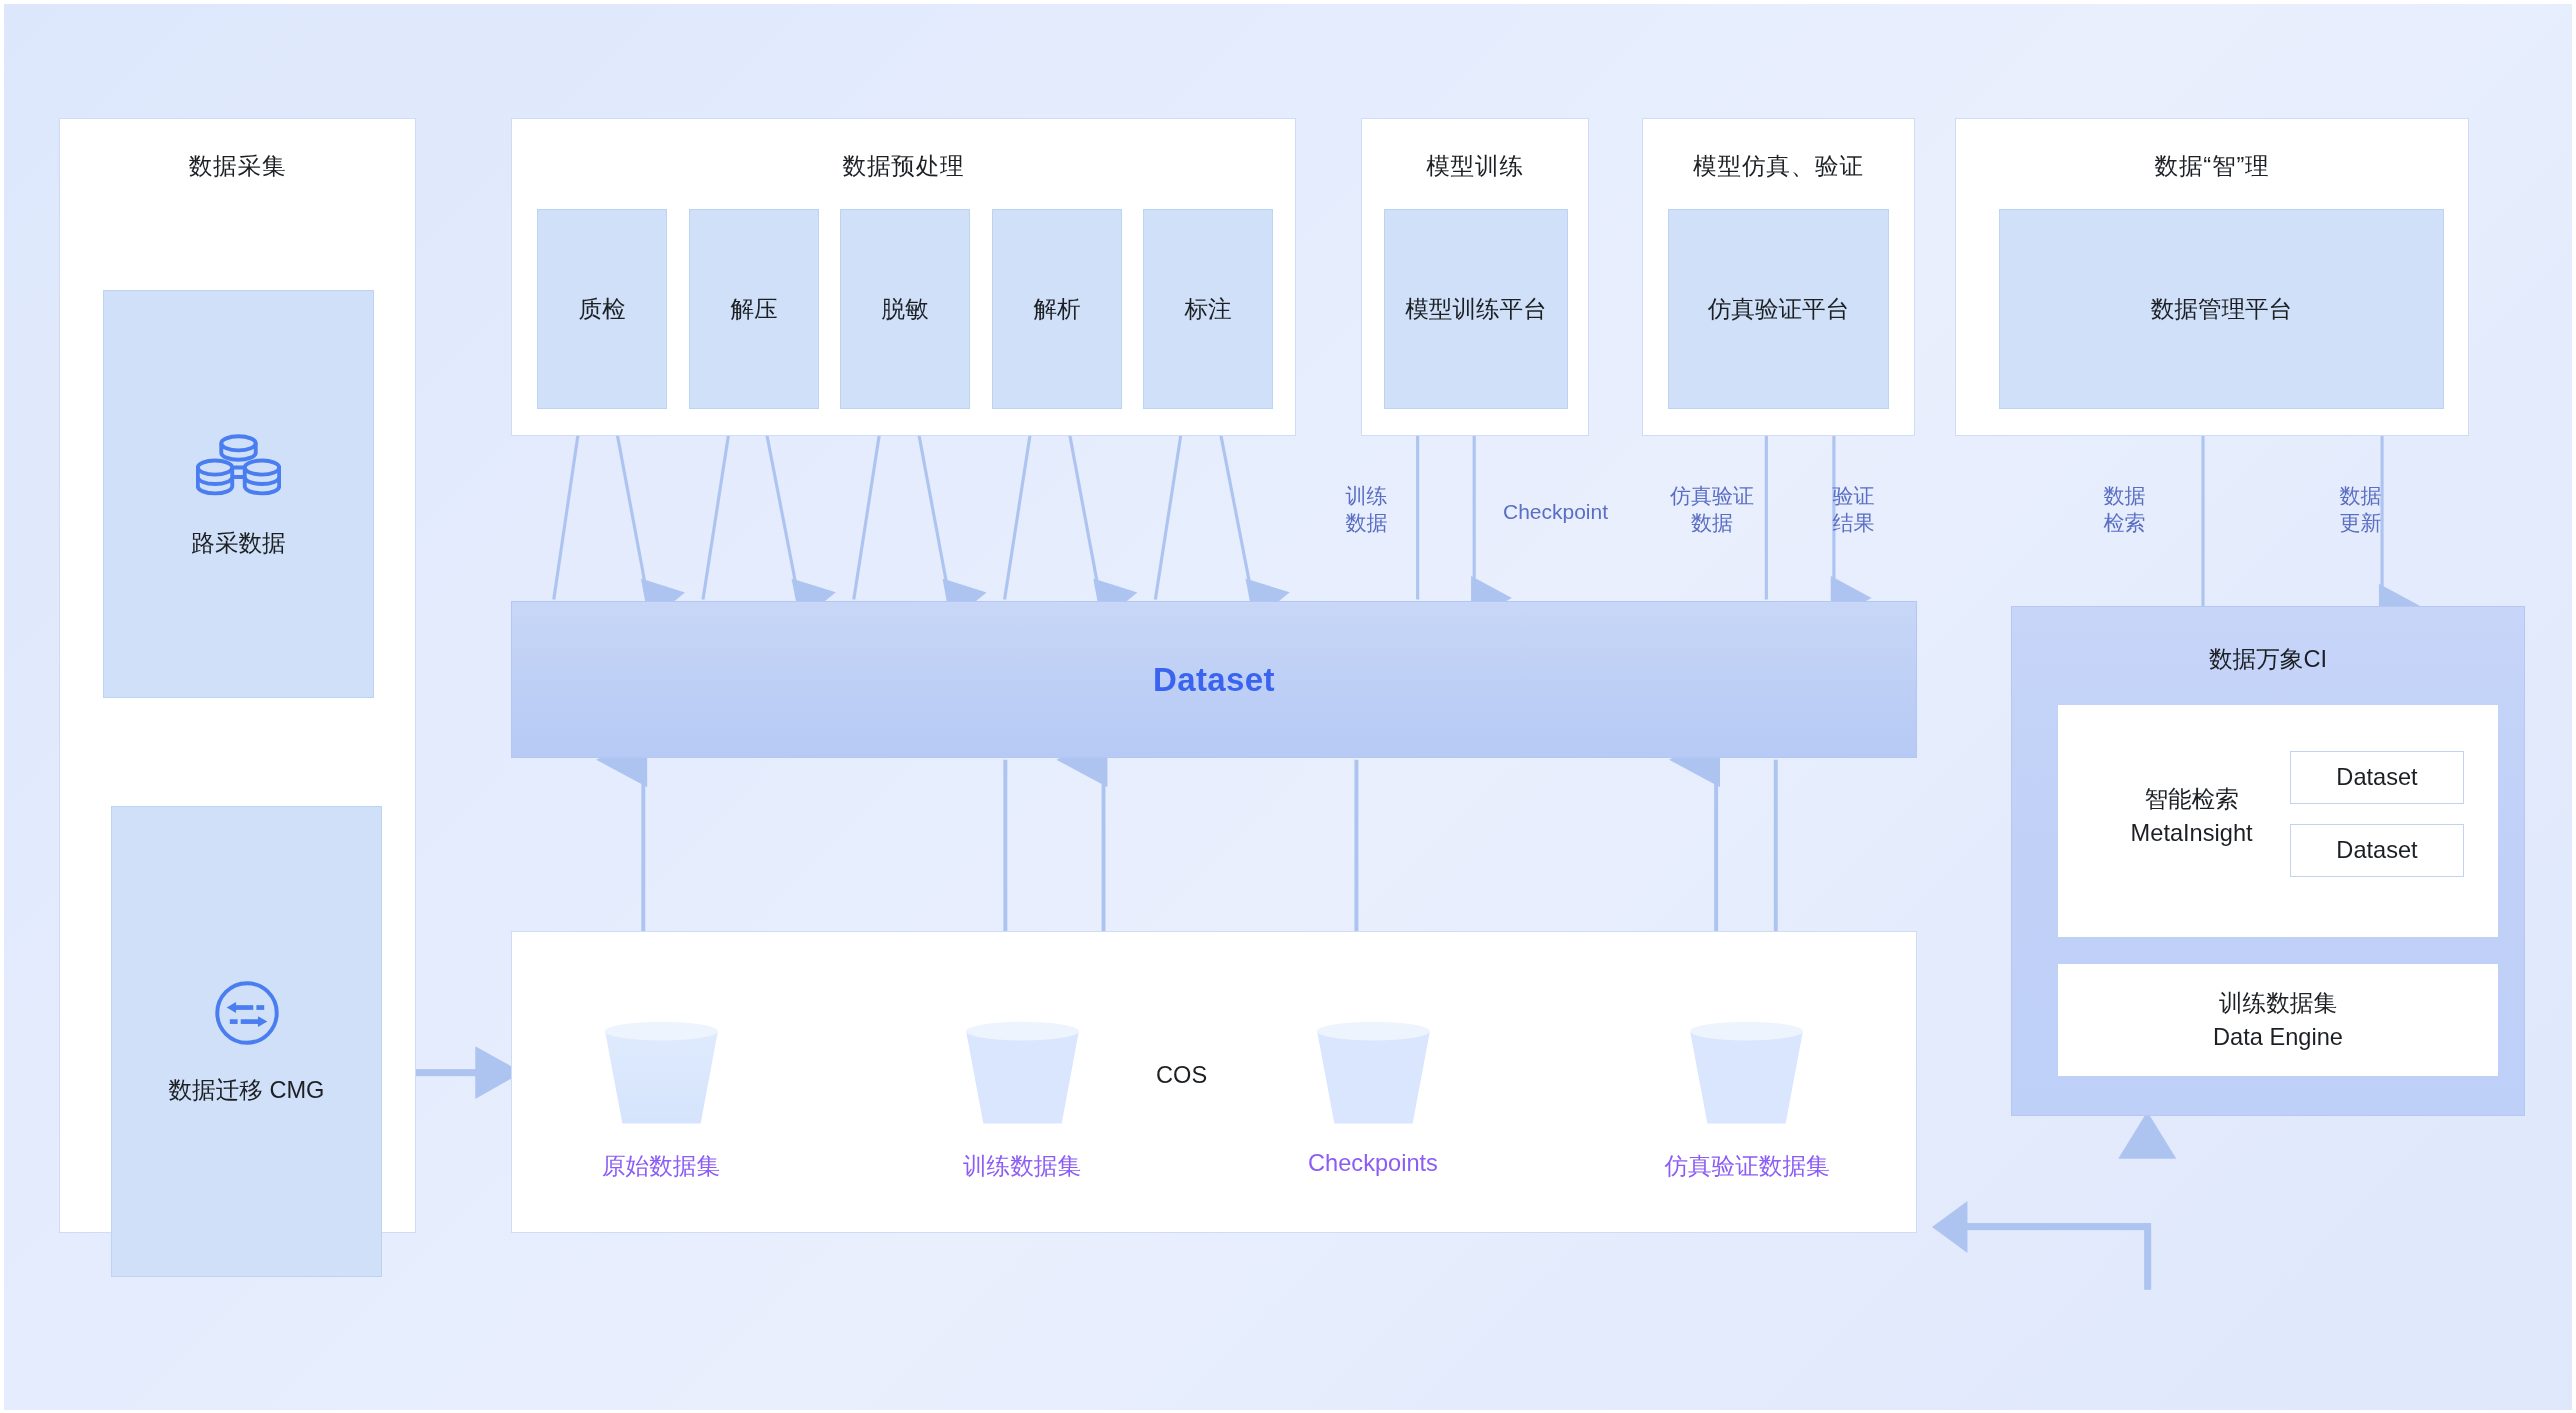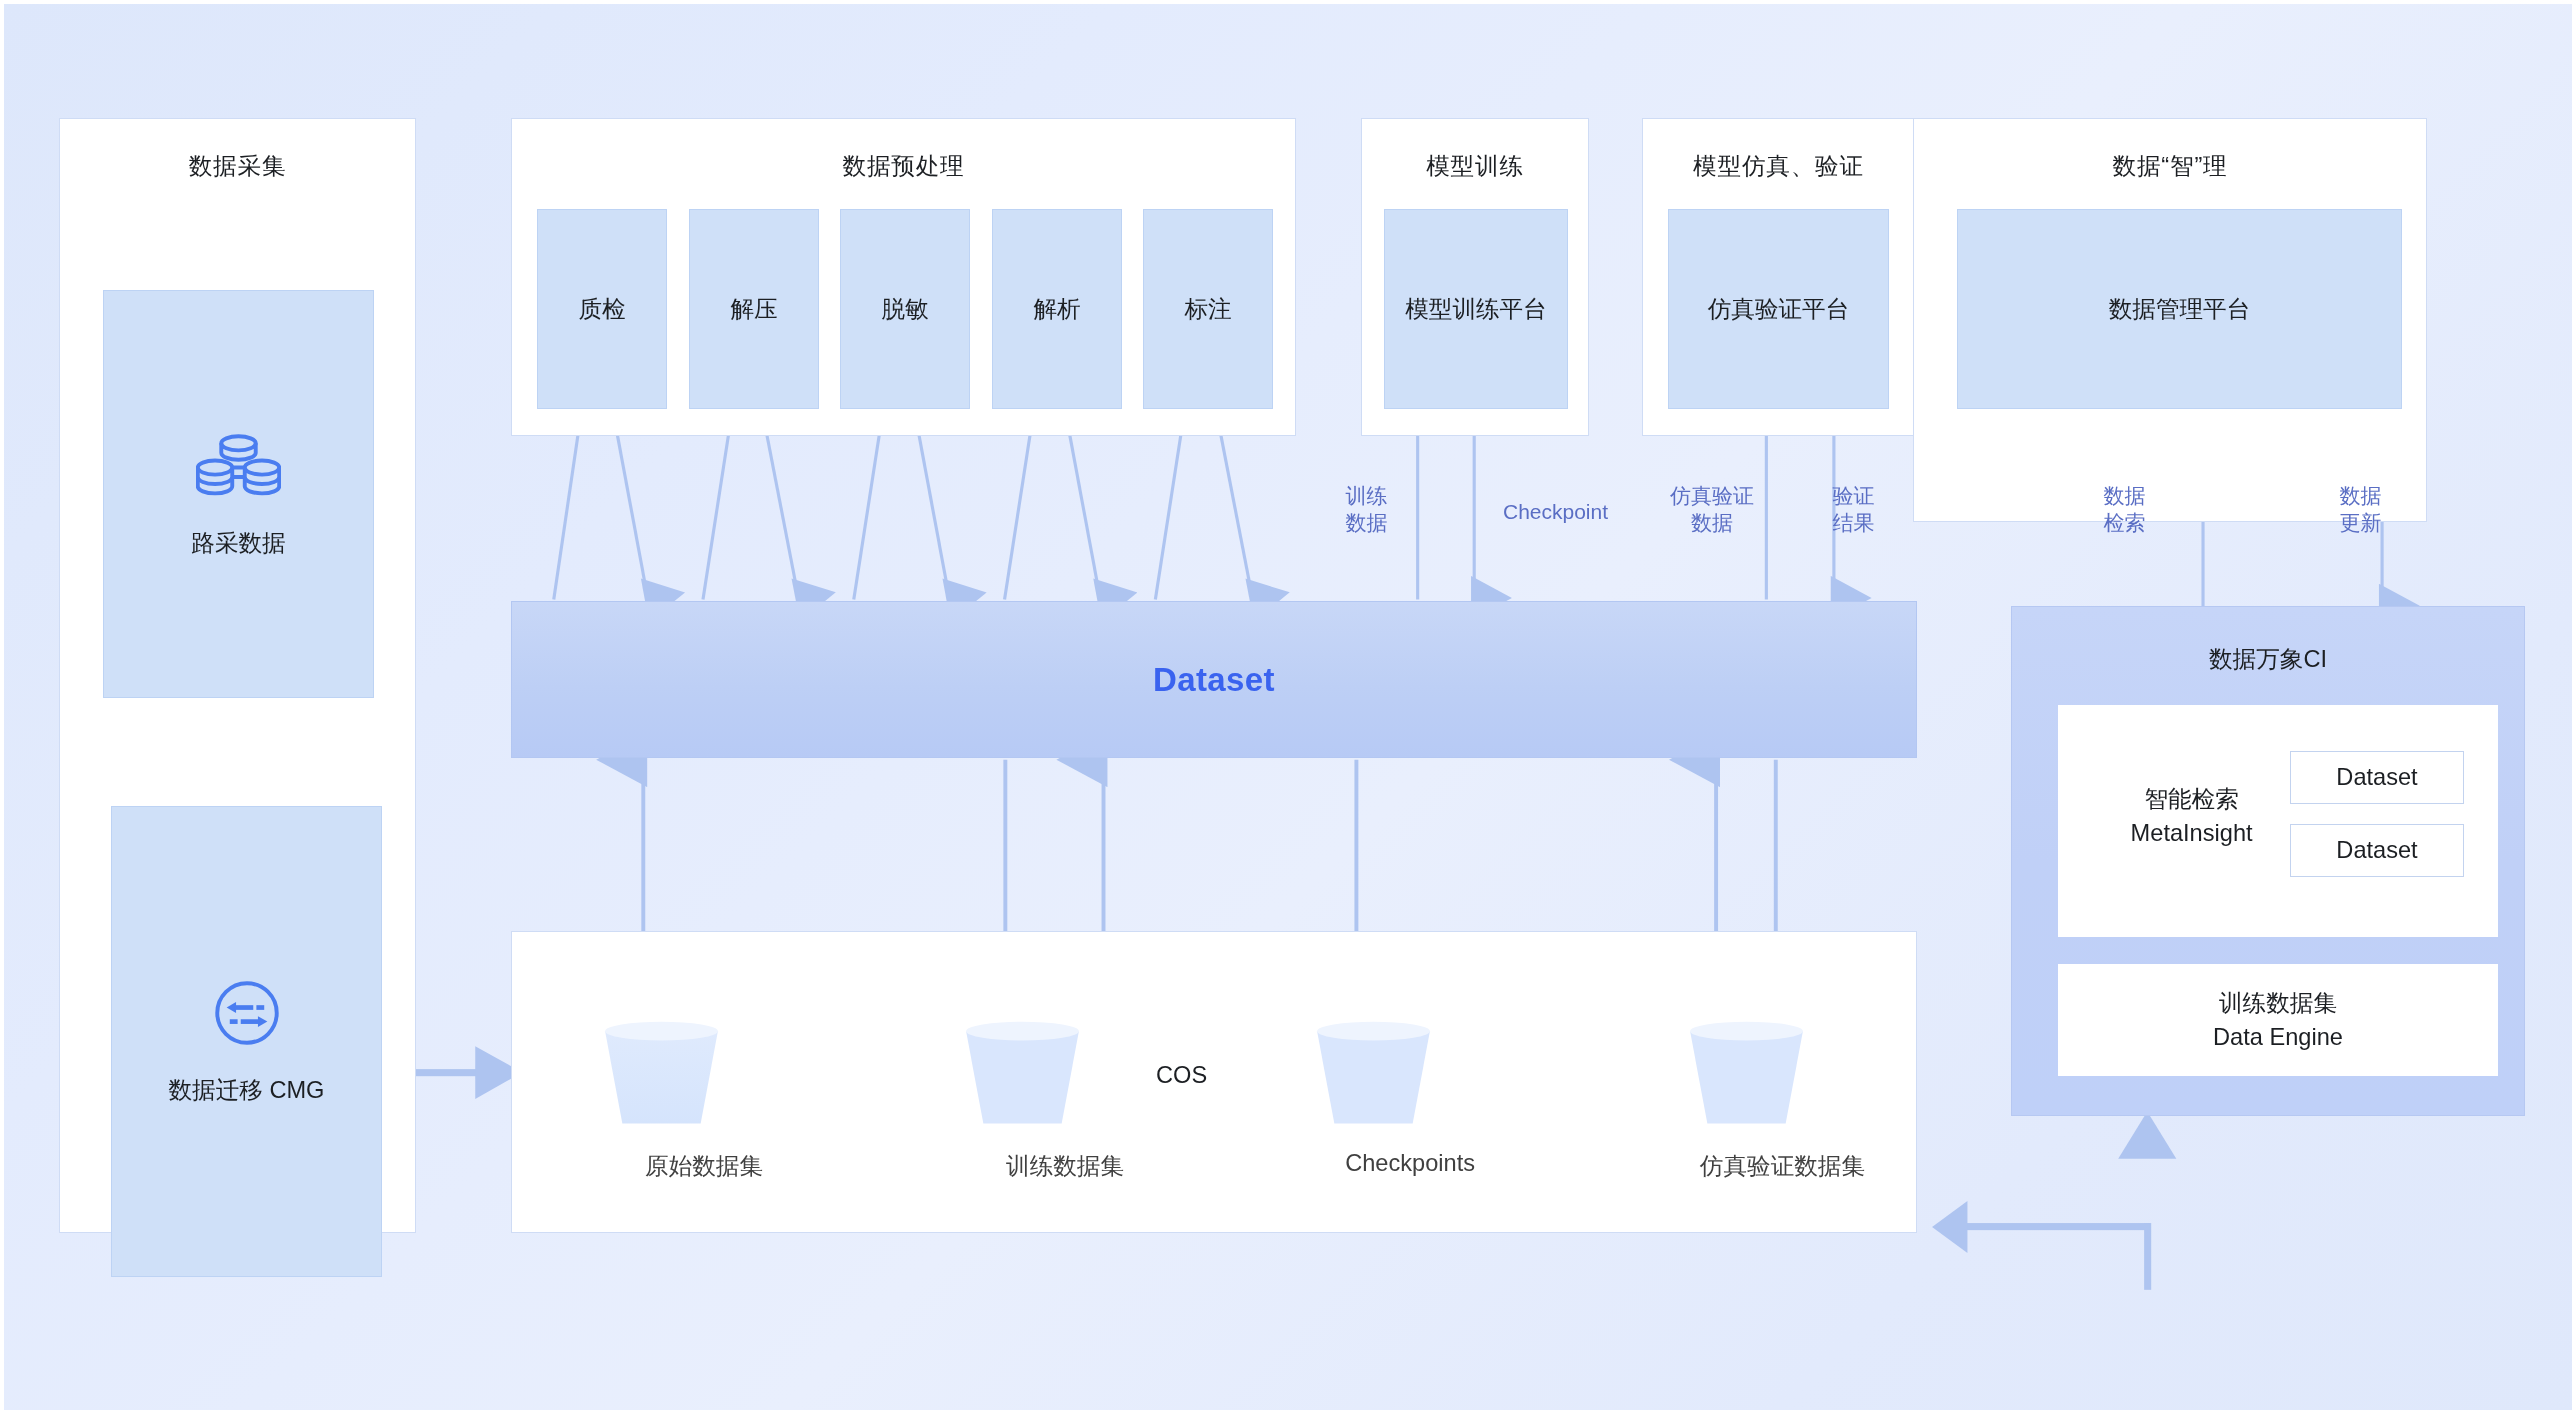--- a/index.html
+++ b/index.html
@@ -58,21 +58,21 @@
     position:absolute;background:#ffffff;box-sizing:border-box;
   }
   .dataset-box{
     position:absolute;box-sizing:border-box;background:#ffffff;
     border:0.8px solid #c3d3ef;
     display:flex;align-items:center;justify-content:center;
     font-size:23.6px;color:#1c1f23;
   }
   .lbl{position:absolute;color:#5a6ec4;font-size:21px;line-height:1.28;text-align:center;}
   .plain{position:absolute;color:#1c1f23;font-size:23.6px;}
-  .bucket-label{position:absolute;text-align:right;font-size:23.6px;color:#404040;}
+  .bucket-label{position:absolute;text-align:center;font-size:23.6px;color:#8b5cf6;}
   svg.overlay{position:absolute;left:0;top:0;width:2576px;height:1414px;pointer-events:none;}
 </style>
 </head>
 <body>
 
 <div id="canvas">
 
   <svg class="overlay" viewBox="0 0 3280 1800">
     <defs>
       <marker id="ah-up" markerWidth="14" markerHeight="14" refX="7" refY="12" orient="auto">
@@ -208,21 +208,21 @@
     </div>
   </div>
 
   <div class="panel" style="left:1638px;top:114px;width:273px;height:318px;">
     <div class="panel-title">模型仿真、验证</div>
     <div class="inner-box" style="left:25px;top:90px;width:221px;height:200px;">
       <span>仿真验证平台</span>
     </div>
   </div>
 
-  <div class="panel" style="left:1909px;top:114px;width:514px;height:404px;">
+  <div class="panel" style="left:1951px;top:114px;width:514px;height:318px;">
     <div class="panel-title">数据“智”理</div>
     <div class="inner-box" style="left:35px;top:90px;width:445px;height:200px;margin-left:8px;">
       <span>数据管理平台</span>
     </div>
   </div>
 
   <div class="lbl" style="left:1327px;top:479px;width:71px;">训练<br>数据</div>
   <div class="lbl" style="left:1461px;top:495px;width:181px;">Checkpoint</div>
   <div class="lbl" style="left:1657px;top:479px;width:102px;">仿真验证<br>数据</div>
   <div class="lbl" style="left:1814px;top:479px;width:71px;">验证<br>结果</div>

